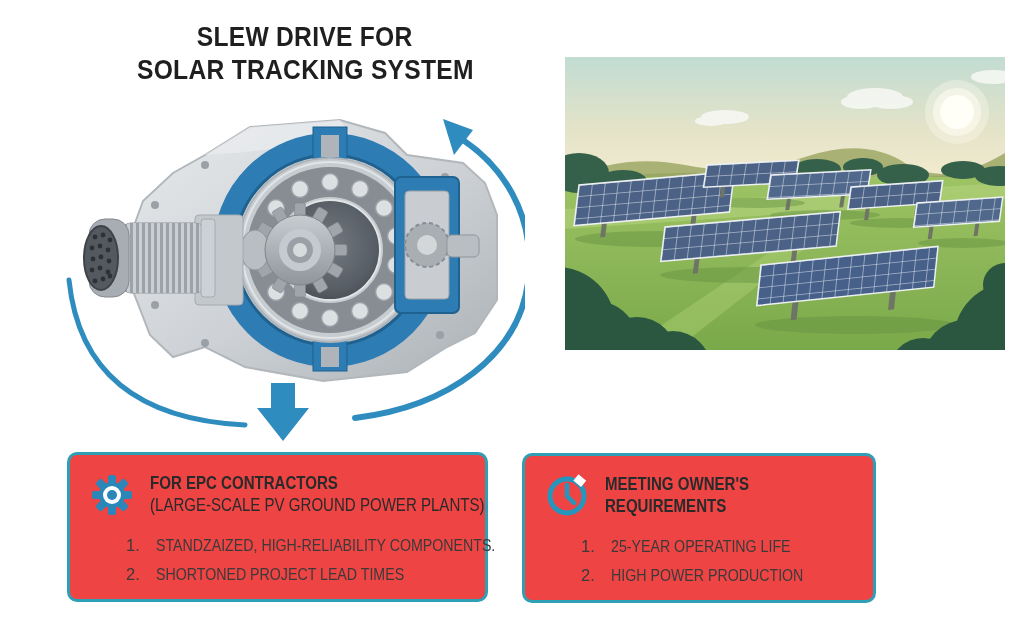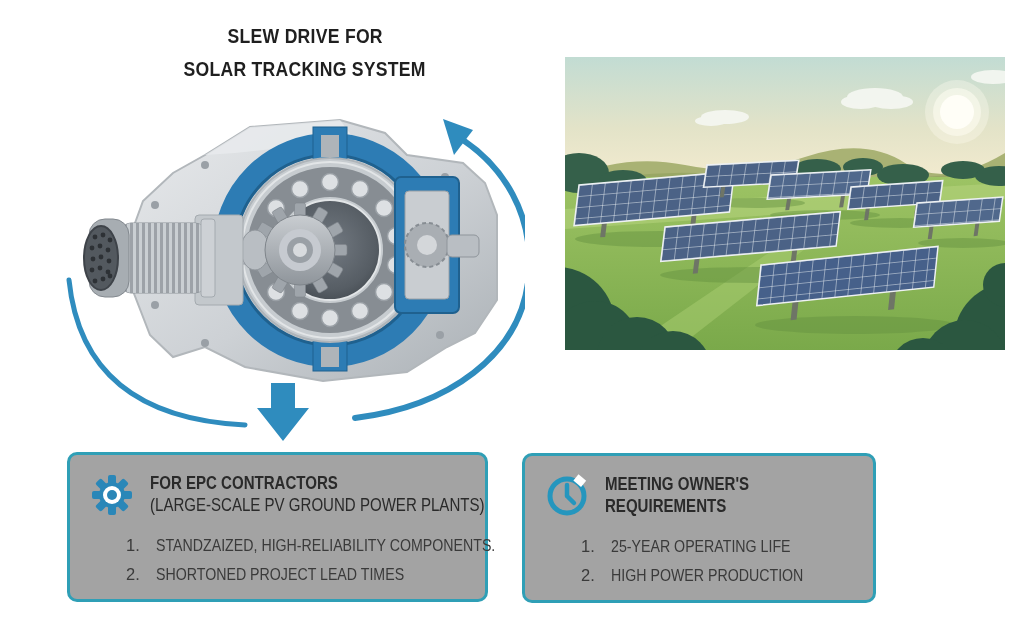--- a/index.html
+++ b/index.html
@@ -4,33 +4,33 @@
 <style>
   * { margin:0; padding:0; box-sizing:border-box; }
   html,body { width:1024px; height:618px; }
   body {
     position:relative; width:1024px; height:618px; background:#ffffff;
     font-family:"Liberation Sans", sans-serif; color:#2e2e2e; overflow:hidden;
   }
   
   .title {
     position:absolute; left:110px; top:20px; width:390px; text-align:center;
-    font-weight:bold; color:#1f1f1f; line-height:33px; font-size:20px;
+    font-weight:bold; color:#1f1f1f; line-height:33px; font-size:28px;
     letter-spacing:.3px;
   }
   .title .tline { display:inline-block; transform:scaleX(.88); transform-origin:50% 50%; white-space:nowrap; }
   
   .drive-wrap { position:absolute; left:55px; top:95px; width:470px; height:360px; }
   .drive-wrap svg { display:block; }
   
   .solar-wrap { position:absolute; left:565px; top:57px; width:440px; height:293px; }
   .solar-wrap svg { display:block; }
   
   .info-box {
-    position:absolute; background:#a3a3a3; border:3px solid #2f9fb6; border-radius:10px;
+    position:absolute; background:#ef4444; border:3px solid #2f9fb6; border-radius:10px;
     padding:16px 14px 12px 18px;
   }
   .box-epc   { left:67px;  top:452px; width:421px; height:150px; }
   .box-owner { left:522px; top:453px; width:354px; height:150px; }
   .box-head { display:flex; align-items:flex-start; gap:14px; }
   .box-icon { flex:0 0 48px; width:48px; height:48px; }
   .head-text { padding-top:1px; font-size:17.5px; line-height:22px; color:#2a2a2a; }
   .head-text .hline { display:inline-block; transform:scaleX(.86); transform-origin:0 50%; white-space:nowrap; font-weight:bold; }
   .head-text .hline.sub { font-weight:400; }
   .box-list { margin-top:16px; padding-left:38px; font-size:16.5px; color:#3a3a3a; }

